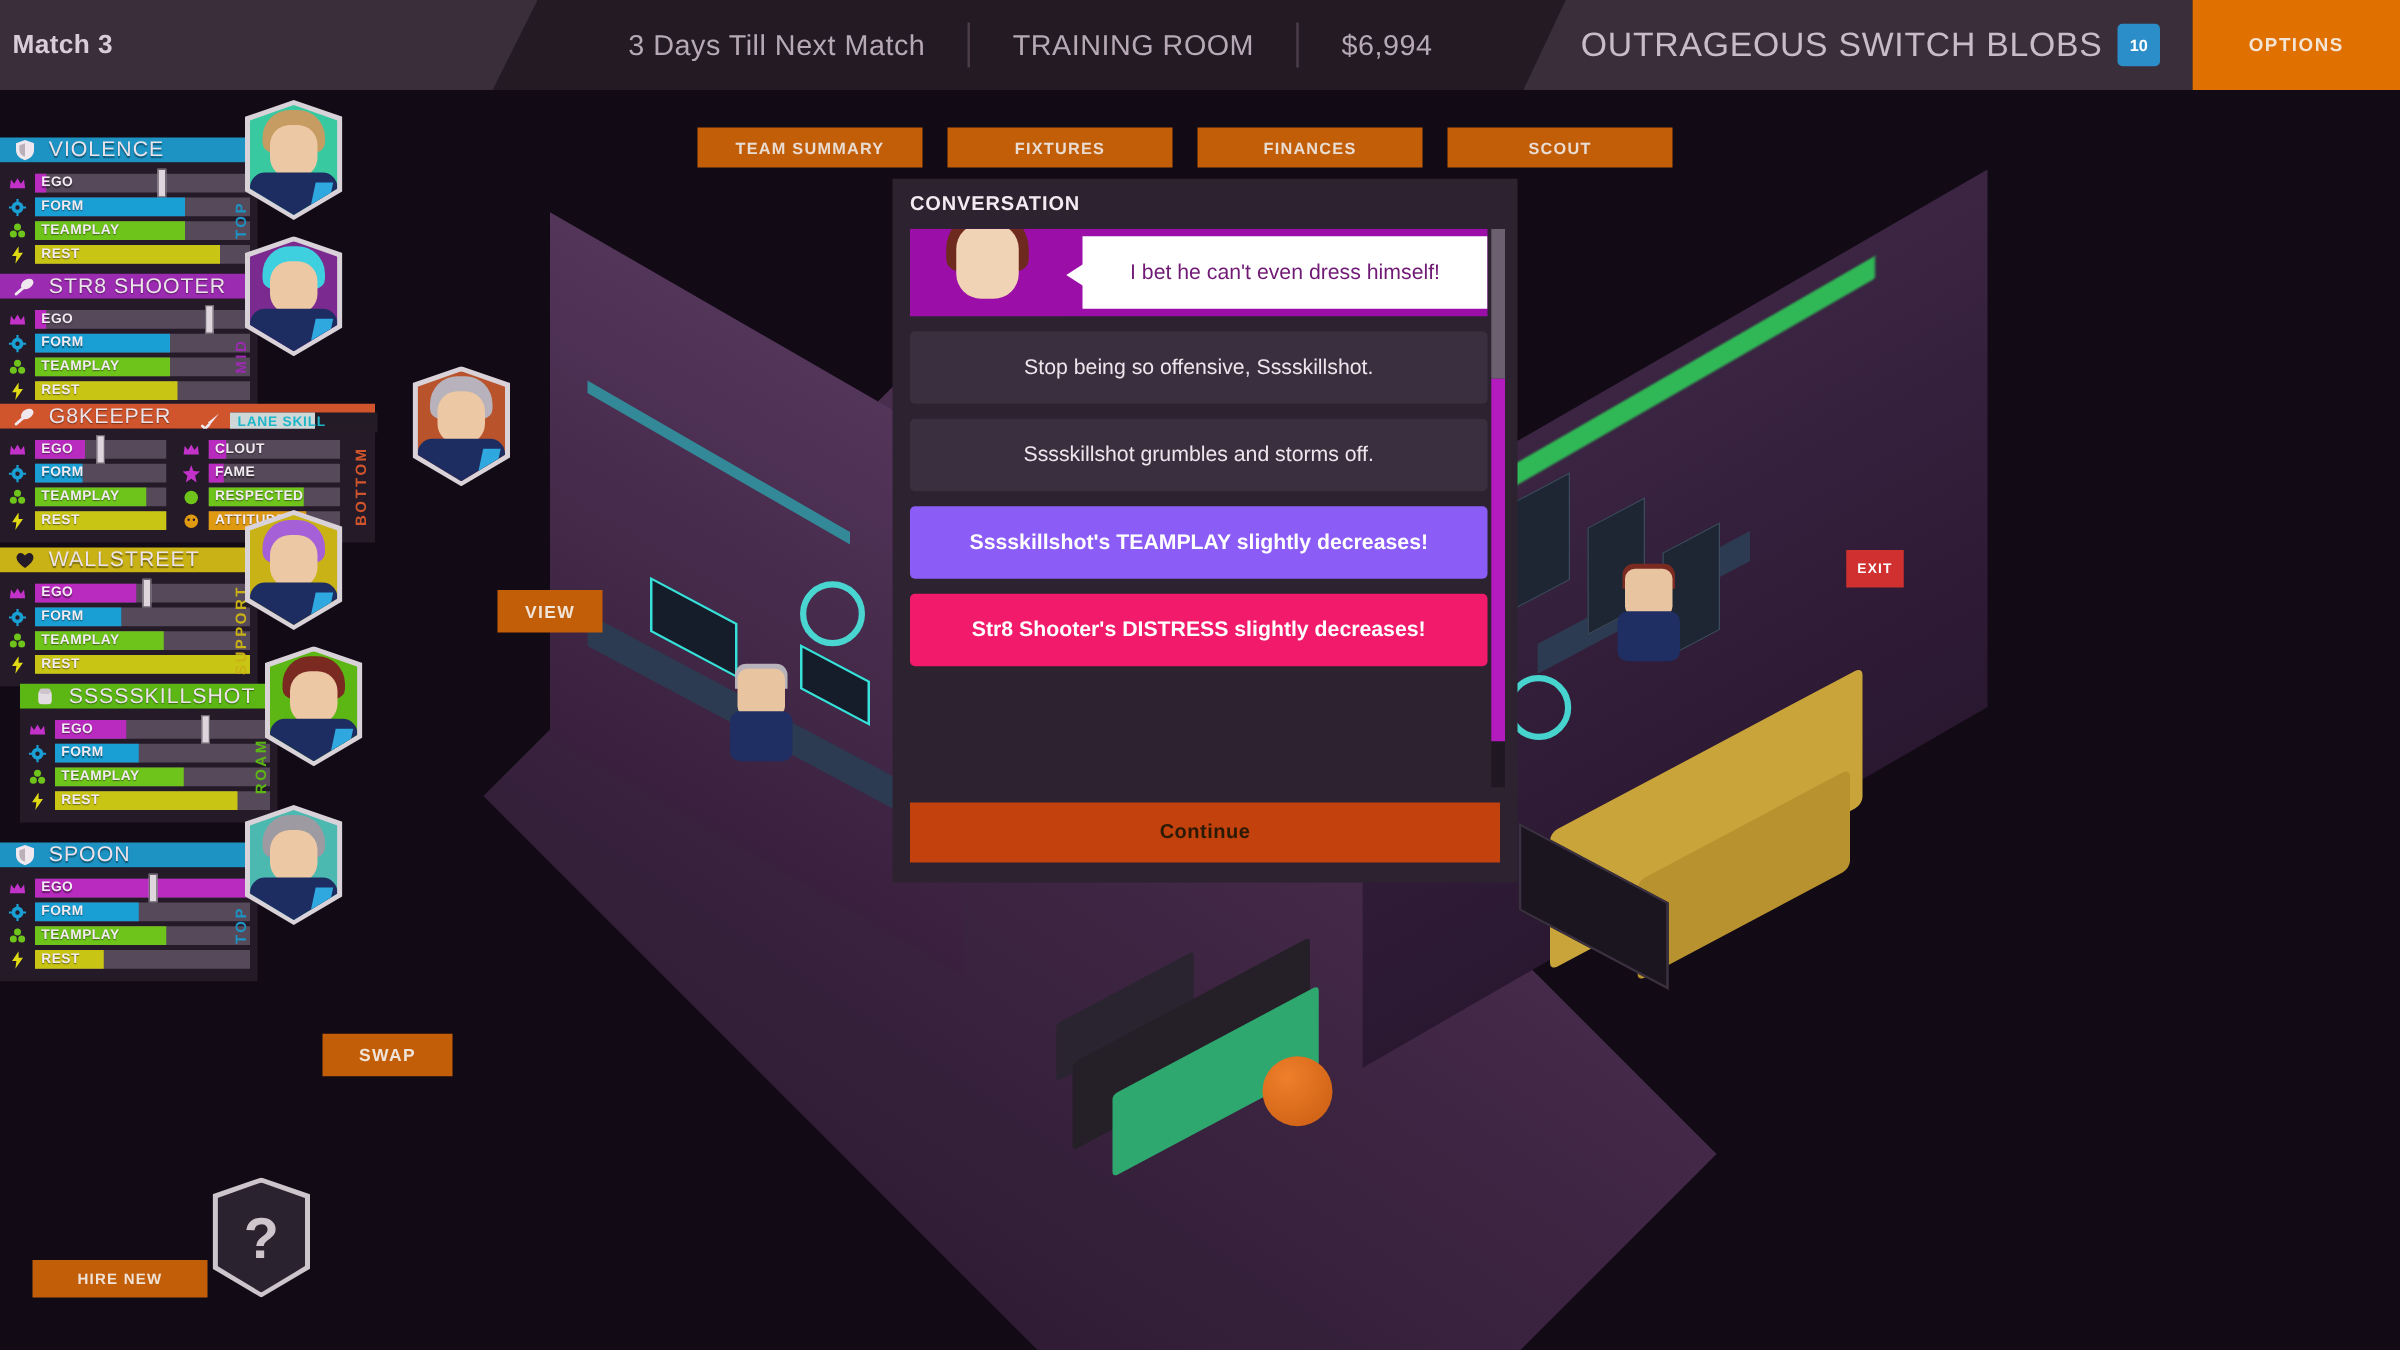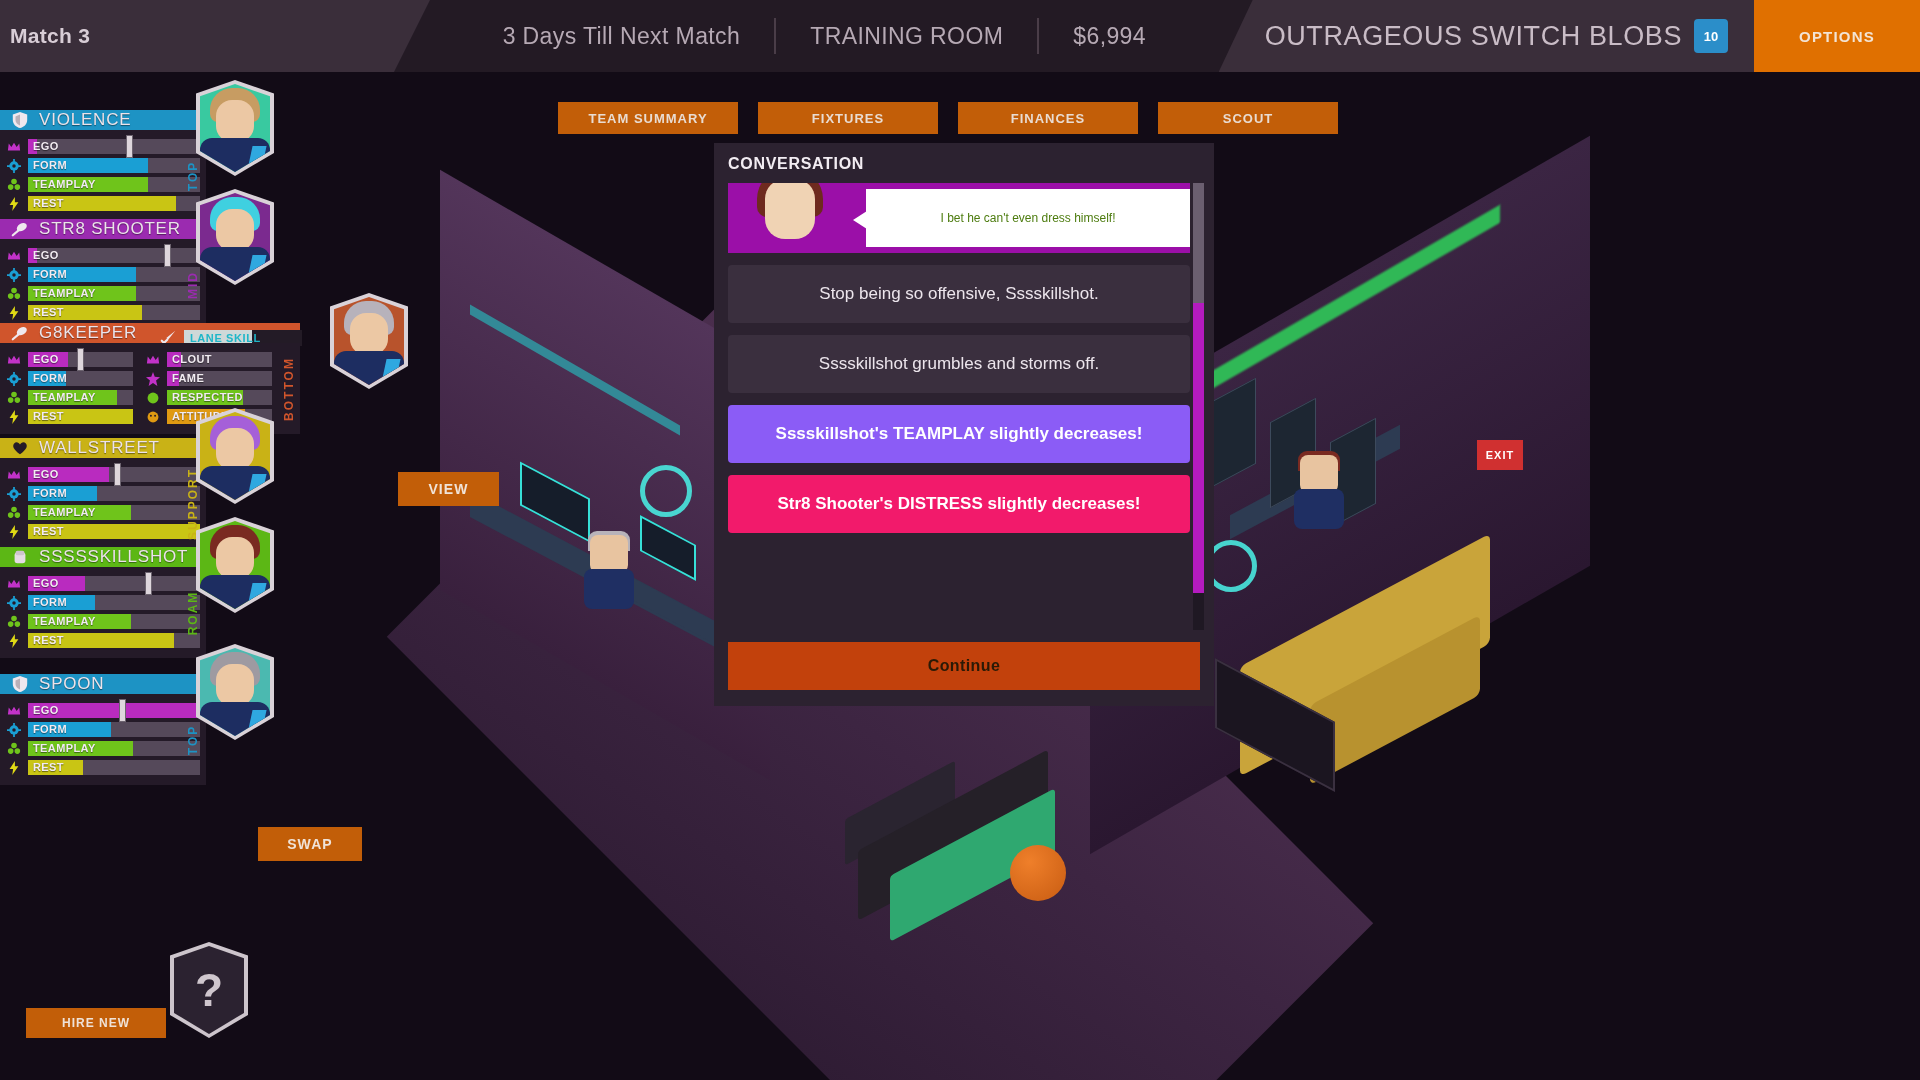--- a/index.html
+++ b/index.html
@@ -270,21 +270,21 @@
   .speech .av .f-head { top: -4px; width: 50px; height: 60px; background:#f0d3b4; border-radius: 20px; }
   .speech .bubble {
     position: relative; flex: 1; background: #ffffff; margin: 6px 0 6px 14px;
     display: flex; align-items: center; justify-content: center; padding: 0 10px;
   }
   .speech .bubble:before {
     content: ''; position: absolute; left: -13px; top: 22px;
     border-top: 9px solid transparent; border-bottom: 9px solid transparent;
     border-right: 14px solid #fff;
   }
-  .speech .bubble span { color: #4d7c0f; font-size: 12px; text-align: right; }
+  .speech .bubble span { color: #701a75; font-size: 17px; text-align: right; }
   .msg {
     border-radius: 4px; padding: 18px 14px; margin-bottom: 12px;
     font-size: 17px; text-align: center; line-height: 1.3;
   }
   .msg.neutral { background: #3a2f3e; color: #ece5ec; }
   .msg.purple { background: #8b5cf6; color: #ffffff; font-weight: bold; }
   .msg.pink { background: #f21a6b; color: #ffffff; font-weight: bold; }
   .scrollbar {
     position: absolute; right: 0; top: 0; width: 11px; height: 100%;
     background: #1f1823;
@@ -722,21 +722,21 @@
         </div>
         <div class="pc-portrait">
           <div class="hexframe"></div>
           <div class="hexinner" style="background:#c9b216">
             <div class="face f-hair" style="background:#a560d8"></div>
             <div class="face f-head"></div>
             <div class="face f-body"></div>
           </div>
         </div>
       </div>
-      <div class="pcard" style="position:absolute;left:0;top:437px;">
+      <div class="pcard" style="position:absolute;left:16px;top:437px;">
         <div class="pc-header" style="background:#5cb715">
           <span class="pc-icon">
             <svg viewBox="0 0 20 20" width="18" height="18">
               <rect x="4" y="5" width="12" height="12" rx="3" fill="#e4dce3"></rect>
               <rect x="5" y="3" width="10" height="5" rx="2.2" fill="#cdc4cc"></rect>
             </svg>
           </span>
           <span class="pc-name">SSSSSKILLSHOT</span>
         </div>
         <div class="pc-body">
@@ -866,21 +866,21 @@
           <div class="hexframe"></div>
           <div class="hexinner" style="background:#4bb9b0">
             <div class="face f-hair" style="background:#9e9aa1"></div>
             <div class="face f-head"></div>
             <div class="face f-body"></div>
           </div>
         </div>
       </div>
     </div>
 
-  <div class="sidebtn" style="left:398px;top:472px;width:101px;">
+  <div class="sidebtn" style="left:398px;top:472px;width:84px;">
     <span>VIEW</span>
   </div>
   <div class="sidebtn" style="left:258px;top:827px;width:104px;">
     <span>SWAP</span>
   </div>
 
   <div class="hire-slot">
     <div class="hexframe" style="background:#cdc5cc;"></div>
     <div class="hexinner" style="background:#2b2230;"></div>
     <div class="q">?</div>

